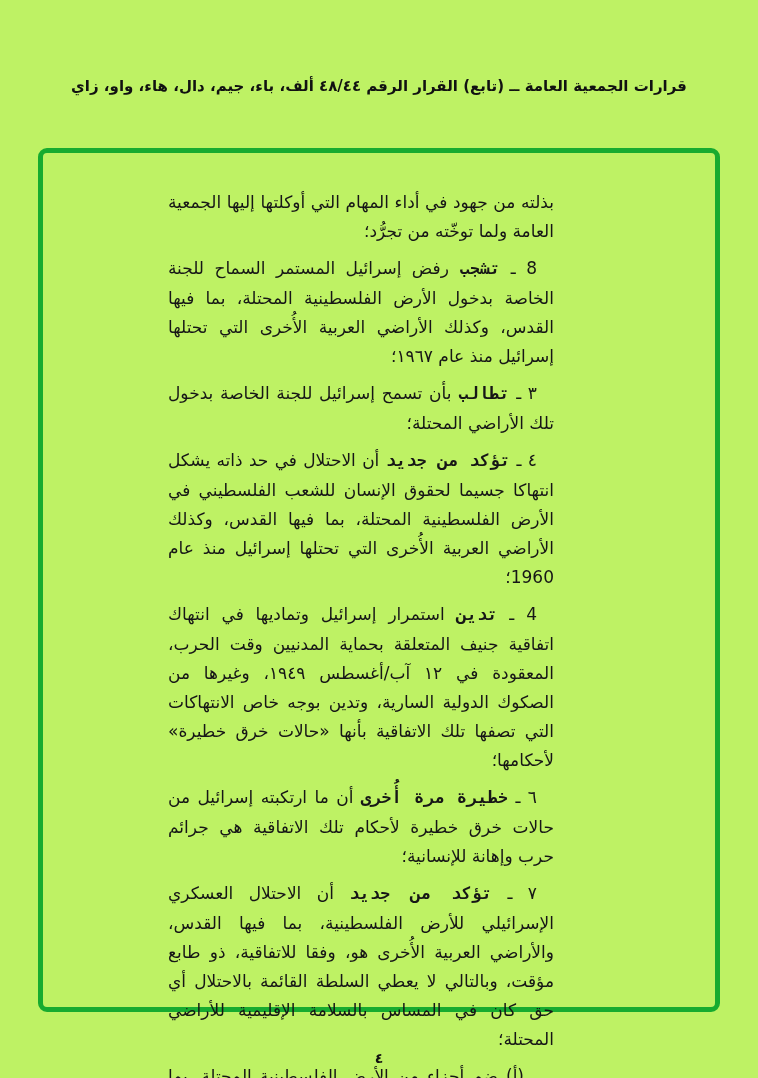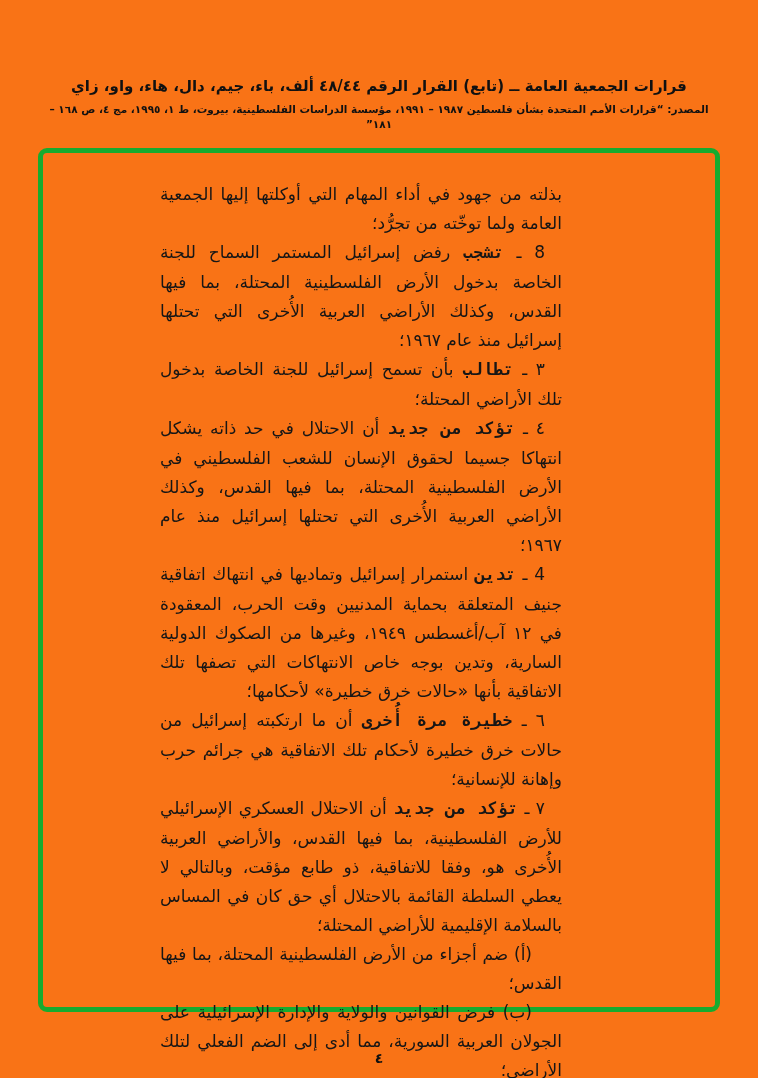--- a/index.html
+++ b/index.html
@@ -5,21 +5,21 @@
   html, body {
     margin: 0;
     padding: 0;
     background: #ffffff;
     font-family: "DejaVu Sans", sans-serif;
   }
   .page {
     position: relative;
     width: 758px;
     height: 1078px;
-    background: #f97316;
+    background: #bef264;
     overflow: hidden;
     color: #141414;
   }
   .doc-header {
     position: absolute;
     top: 76px;
     left: 0;
     width: 758px;
     text-align: center;
     direction: rtl;
@@ -56,21 +56,21 @@
     left: 160px;
     top: 180px;
     width: 402px;
     direction: rtl;
     text-align: justify;
     font-size: 17px;
     line-height: 29px;
     color: #161616;
   }
   .text-column p {
-    margin: 0;
+    margin: 8px;
     padding: 0;
   }
   .text-column p.item { text-indent: 17px; }
   .text-column p.sub  { text-indent: 30px; }
   .text-column b { font-weight: bold; font-family: Liberation Mono, monospace; }
   .page-number {
     position: absolute;
     top: 1050px;
     left: 0;
     width: 758px;
@@ -80,29 +80,28 @@
     color: #111111;
   }
 </style>
 </head>
 <body>
 
 <div class="page">
 
   <div class="doc-header">قرارات الجمعية العامة ــ (تابع) القرار الرقم ٤٨/٤٤ ألف، باء، جيم، دال، هاء، واو، زاي</div>
 
-  <div class="doc-source">المصدر: “قرارات الأمم المتحدة بشأن فلسطين ١٩٨٧ – ١٩٩١، مؤسسة الدراسات الفلسطينية، بيروت، ط ١، ١٩٩٥، مج ٤، ص ١٦٨ – ١٨١”</div>
 
   <div class="highlight-box" style="border-color: rgb(23, 171, 47);"></div>
 
   <div class="text-column">
       <p class="continuation"><span>بذلته من جهود في أداء المهام التي أوكلتها إليها الجمعية العامة ولما توخّته من تجرُّد؛</span></p>
       <p class="item"><span>8 ـ </span><b>تشجب</b><span> رفض إسرائيل المستمر السماح للجنة الخاصة بدخول الأرض الفلسطينية المحتلة، بما فيها القدس، وكذلك الأراضي العربية الأُخرى التي تحتلها إسرائيل منذ عام ١٩٦٧؛</span></p>
       <p class="item"><span>٣ ـ </span><b>تطالب</b><span> بأن تسمح إسرائيل للجنة الخاصة بدخول تلك الأراضي المحتلة؛</span></p>
-      <p class="item"><span>٤ ـ </span><b>تؤكد من جديد</b><span> أن الاحتلال في حد ذاته يشكل انتهاكا جسيما لحقوق الإنسان للشعب الفلسطيني في الأرض الفلسطينية المحتلة، بما فيها القدس، وكذلك الأراضي العربية الأُخرى التي تحتلها إسرائيل منذ عام ١٩٦٧؛</span></p>
+      <p class="item"><span>٤ ـ </span><b>تؤكد من جديد</b><span> أن الاحتلال في حد ذاته يشكل انتهاكا جسيما لحقوق الإنسان للشعب الفلسطيني في الأرض الفلسطينية المحتلة، بما فيها القدس، وكذلك الأراضي العربية الأُخرى التي تحتلها إسرائيل منذ عام 1960؛</span></p>
       <p class="item"><span>4 ـ </span><b>تدين</b><span> استمرار إسرائيل وتماديها في انتهاك اتفاقية جنيف المتعلقة بحماية المدنيين وقت الحرب، المعقودة في ١٢ آب/أغسطس ١٩٤٩، وغيرها من الصكوك الدولية السارية، وتدين بوجه خاص الانتهاكات التي تصفها تلك الاتفاقية بأنها «حالات خرق خطيرة» لأحكامها؛</span></p>
       <p class="item"><span>٦ ـ </span><b>خطيرة مرة أُخرى</b><span> أن ما ارتكبته إسرائيل من حالات خرق خطيرة لأحكام تلك الاتفاقية هي جرائم حرب وإهانة للإنسانية؛</span></p>
       <p class="item"><span>٧ ـ </span><b>تؤكد من جديد</b><span> أن الاحتلال العسكري الإسرائيلي للأرض الفلسطينية، بما فيها القدس، والأراضي العربية الأُخرى هو، وفقا للاتفاقية، ذو طابع مؤقت، وبالتالي لا يعطي السلطة القائمة بالاحتلال أي حق كان في المساس بالسلامة الإقليمية للأراضي المحتلة؛</span></p>
       <p class="sub"><span>(أ) ضم أجزاء من الأرض الفلسطينية المحتلة، بما فيها القدس؛</span></p>
       <p class="sub"><span>(ب) فرض القوانين والولاية والإدارة الإسرائيلية على الجولان العربية السورية، مما أدى إلى الضم الفعلي لتلك الأراضي؛</span></p>
     </div>
 
   <div class="page-number">٤</div>
 
 </div>

